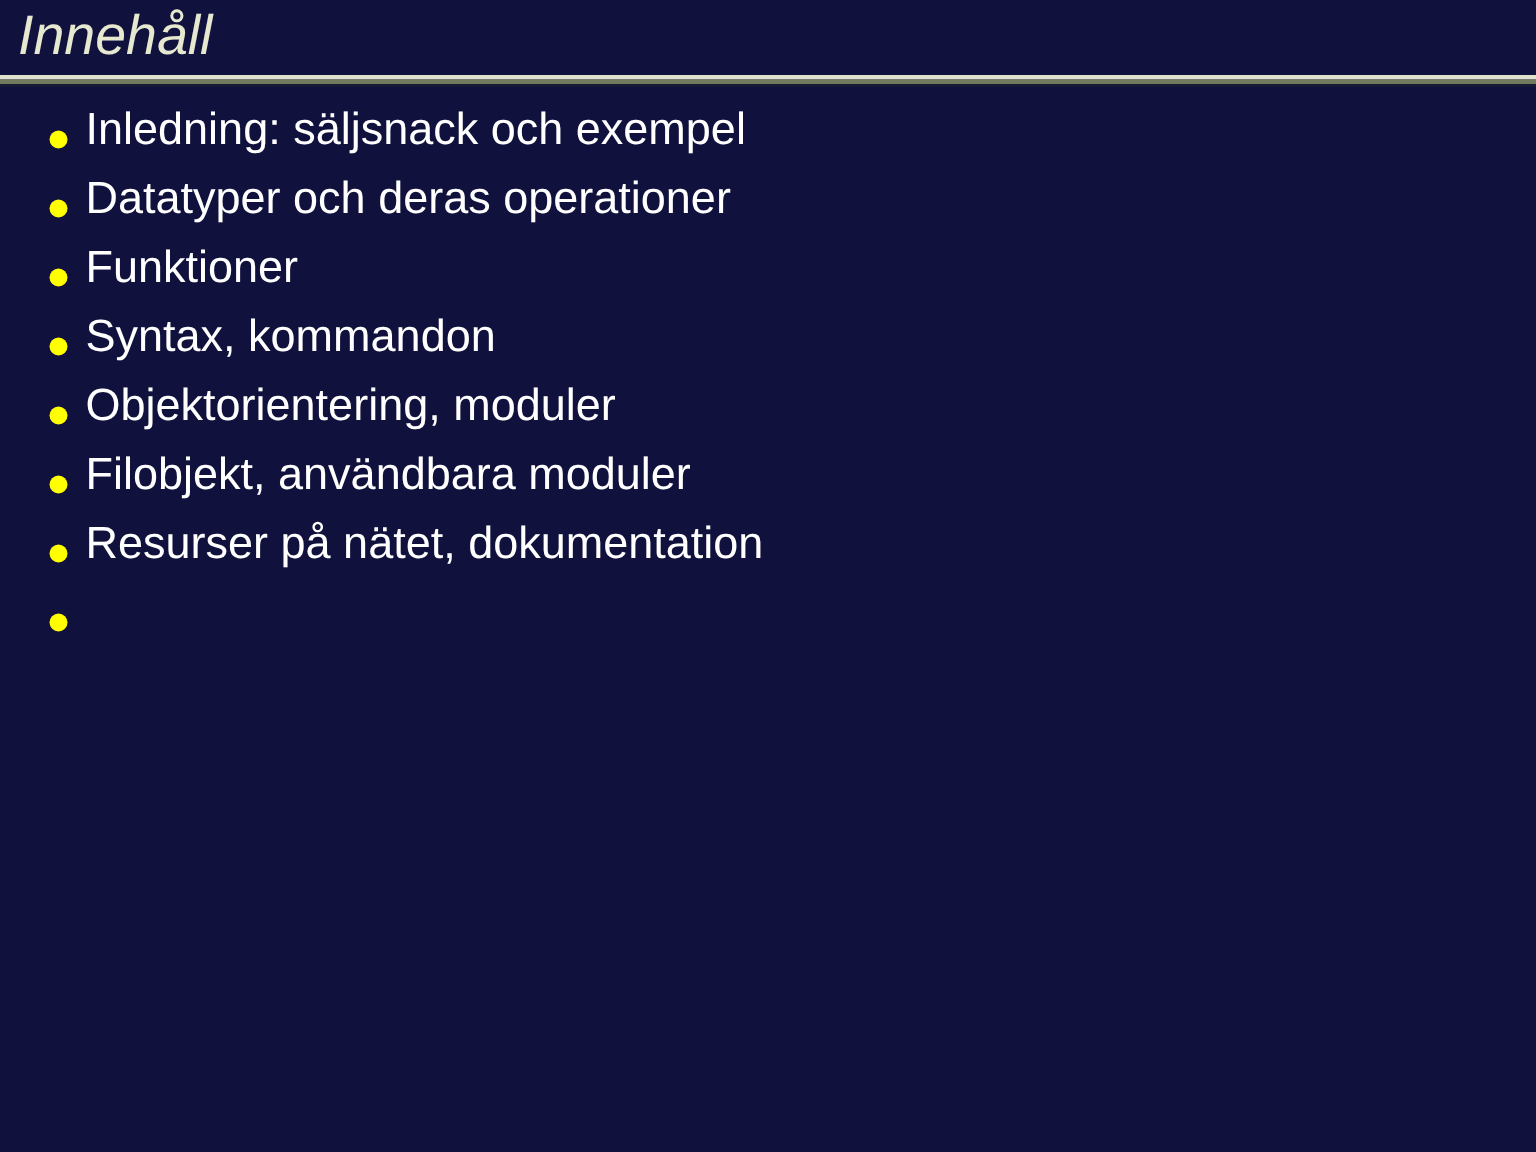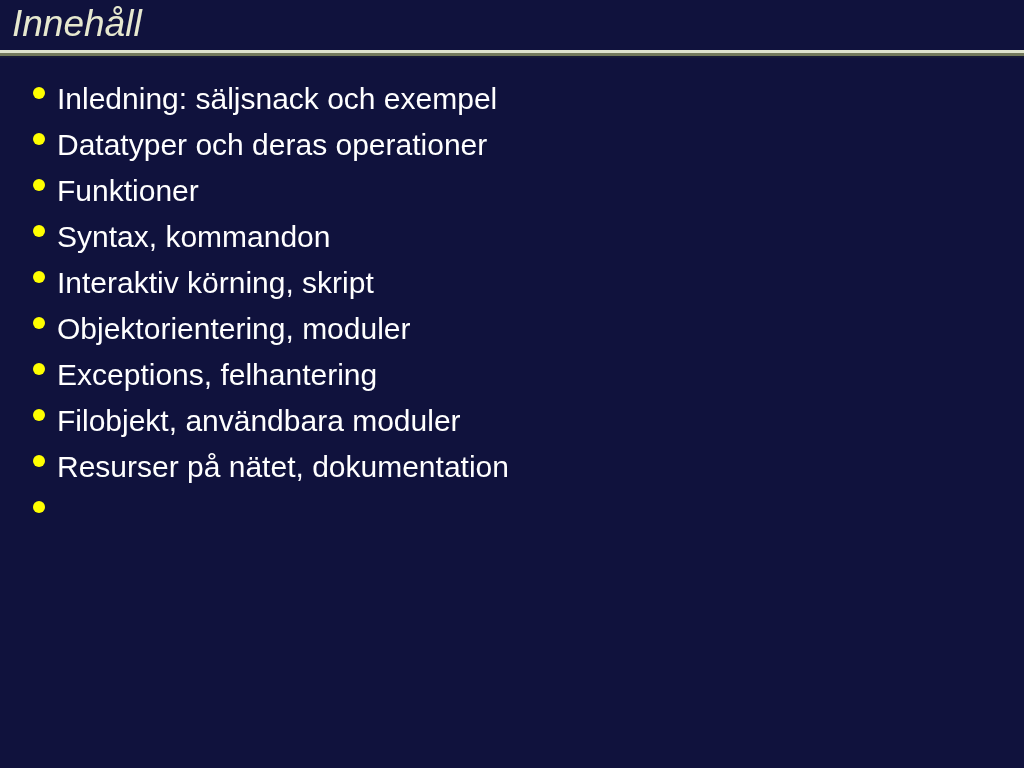--- a/index.html
+++ b/index.html
@@ -90,21 +90,21 @@
     list-style: none;
     margin: 0;
     padding: 0;
   }
 
   .bullet-item {
     position: relative;
     height: 46px;
     padding-left: 57px;
     display: flex;
-    align-items: flex-end;
+    align-items: flex-start;
   }
 
   .bullet-marker {
     position: absolute;
     left: 33px;
     top: 50%;
     transform: translateY(-50%);
     width: 12px;
     height: 12px;
     border-radius: 50%;
@@ -147,29 +147,21 @@
         <li class="bullet-item">
           <span class="bullet-marker"></span>
           <span class="bullet-text">Funktioner</span>
         </li>
         <li class="bullet-item">
           <span class="bullet-marker"></span>
           <span class="bullet-text">Syntax, kommandon</span>
         </li>
         <li class="bullet-item">
           <span class="bullet-marker"></span>
-          <span class="bullet-text">Interaktiv körning, skript</span>
-        </li>
-        <li class="bullet-item">
-          <span class="bullet-marker"></span>
           <span class="bullet-text">Objektorientering, moduler</span>
-        </li>
-        <li class="bullet-item">
-          <span class="bullet-marker"></span>
-          <span class="bullet-text">Exceptions, felhantering</span>
         </li>
         <li class="bullet-item">
           <span class="bullet-marker"></span>
           <span class="bullet-text">Filobjekt, användbara moduler</span>
         </li>
         <li class="bullet-item">
           <span class="bullet-marker"></span>
           <span class="bullet-text">Resurser på nätet, dokumentation</span>
         </li>
         <li class="bullet-item">

